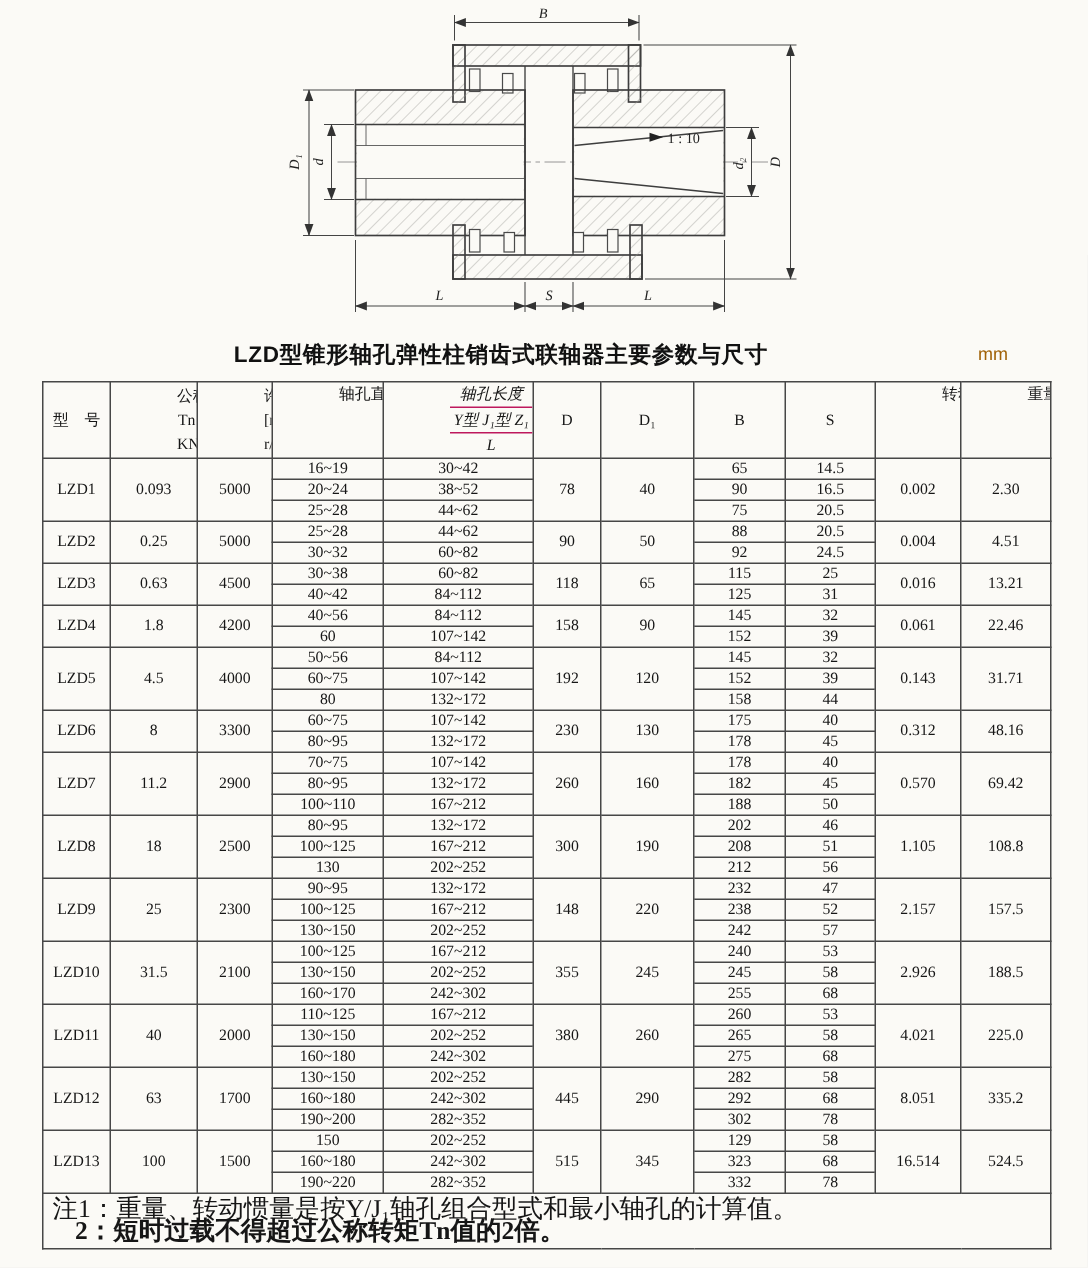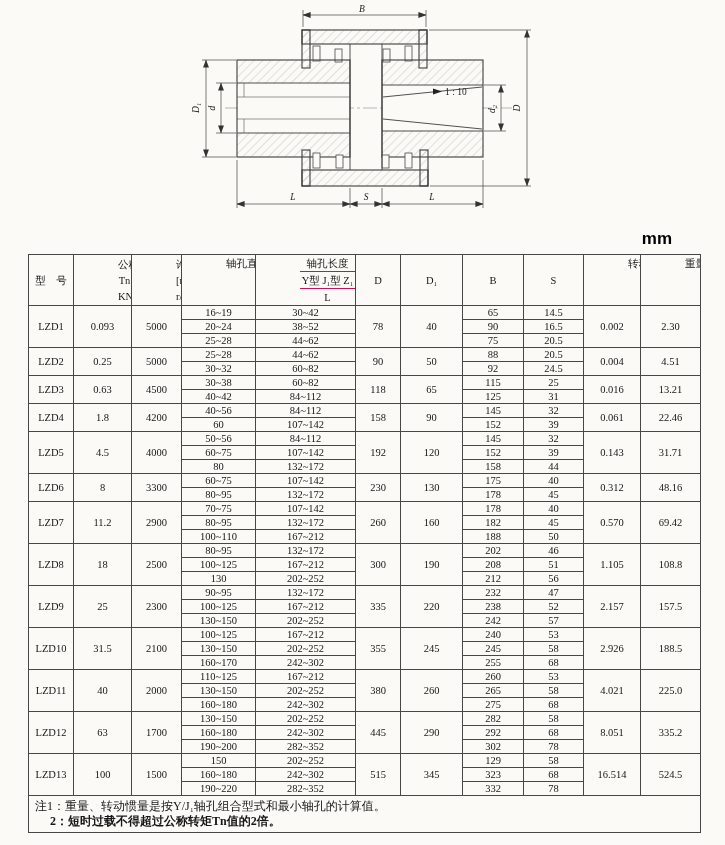--- a/index.html
+++ b/index.html
@@ -24,44 +24,44 @@
   .dim{stroke:#444;stroke-width:0.7;fill:none;}
   .dimt{font-family:"Liberation Serif",serif;font-style:italic;font-size:9.5px;fill:#222;}
   .dimc{font-family:"Liberation Serif",serif;font-size:9.5px;fill:#222;}
   
   .title-row{position:absolute;left:28px;top:227px;width:672px;height:20px;}
   .doc-title{
     position:absolute;left:0;right:60px;text-align:center;
     font-family:"Liberation Sans",sans-serif;
     font-size:15px;font-weight:600;letter-spacing:0.5px;color:#111;
   }
-  .doc-unit{position:absolute;right:28px;top:2px;font-size:17px;font-family:"Liberation Sans",sans-serif;color:#000000;font-weight:bold;}
+  .doc-unit{position:absolute;right:28px;top:2px;font-size:12px;font-family:"Liberation Sans",sans-serif;color:#a16207;}
   
   table.spec{
     position:absolute;left:28px;top:254px;width:672px;
     border-collapse:collapse;table-layout:fixed;
     font-size:10.5px;color:#161616;
   }
   table.spec th, table.spec td{
     border:1px solid #474747;
     text-align:center;vertical-align:middle;
     padding:0;height:13px;line-height:13px;
     font-weight:normal;
     overflow:hidden;white-space:nowrap;
   }
   table.spec thead th{height:auto;font-size:10.5px;}
   .hstack{display:flex;flex-direction:row;justify-content:space-between;min-height:48px;padding:1px 0;}
   .hstack3{display:flex;flex-direction:column;justify-content:center;gap:1px;min-height:48px;}
   .hcell{line-height:15px;margin-left:44px;}
   .lenhead{display:flex;flex-direction:column;min-height:50px;}
-  .lenhead .hcell{flex:1;display:flex;align-items:center;justify-content:center;}
+  .lenhead .hcell{flex:1;display:flex;align-items:center;justify-content:center;font-style:italic;}
   .lenhead .hcell + .hcell{border-top:1px solid #be185d;}
   tfoot td.notes{
     text-align:left;padding:3px 6px 4px 6px;height:auto;line-height:14.5px;
-    font-size:12px;white-space:normal;
+    font-size:17px;white-space:normal;
   }
   .note2{padding-left:15px;font-weight:bold;}
 </style>
 </head>
 <body>
 
 <div class="page">
 
   <svg class="drawing" width="725" height="224" viewBox="0 0 725 224">
     <defs>
@@ -163,20 +163,21 @@
       <line class="dim" x1="237" y1="204" x2="350" y2="204" marker-start="url(#arr)" marker-end="url(#arr)"></line>
       <line class="dim" x1="350" y1="204" x2="382" y2="204" marker-start="url(#arr)" marker-end="url(#arr)"></line>
       <line class="dim" x1="382" y1="204" x2="483" y2="204" marker-start="url(#arr)" marker-end="url(#arr)"></line>
       <text class="dimt" x="293" y="200" text-anchor="middle">L</text>
       <text class="dimt" x="366" y="200" text-anchor="middle">S</text>
       <text class="dimt" x="432" y="200" text-anchor="middle">L</text>
     </g>
   </svg>
 
   <div class="title-row">
+    <div class="doc-title">LZD型锥形轴孔弹性柱销齿式联轴器主要参数与尺寸</div>
     <div class="doc-unit">mm</div>
   </div>
 
   <table class="spec">
     <colgroup>
       <col style="width:45px">
         <col style="width:58px">
         <col style="width:50px">
       <col style="width:74px">
         <col style="width:100px">
@@ -411,21 +412,21 @@
           <td>202~252</td>
           <td>212</td>
           <td>56</td>
         </tr>
         <tr>
           <td rowspan="3">LZD9</td>
           <td rowspan="3">25</td>
           <td rowspan="3">2300</td>
           <td>90~95</td>
           <td>132~172</td>
-          <td rowspan="3">335</td>
+          <td rowspan="3">148</td>
           <td rowspan="3">220</td>
           <td>232</td>
           <td>47</td>
           <td rowspan="3">2.157</td>
           <td rowspan="3">157.5</td>
         </tr>
         <tr>
           <td>100~125</td>
           <td>167~212</td>
           <td>238</td>

